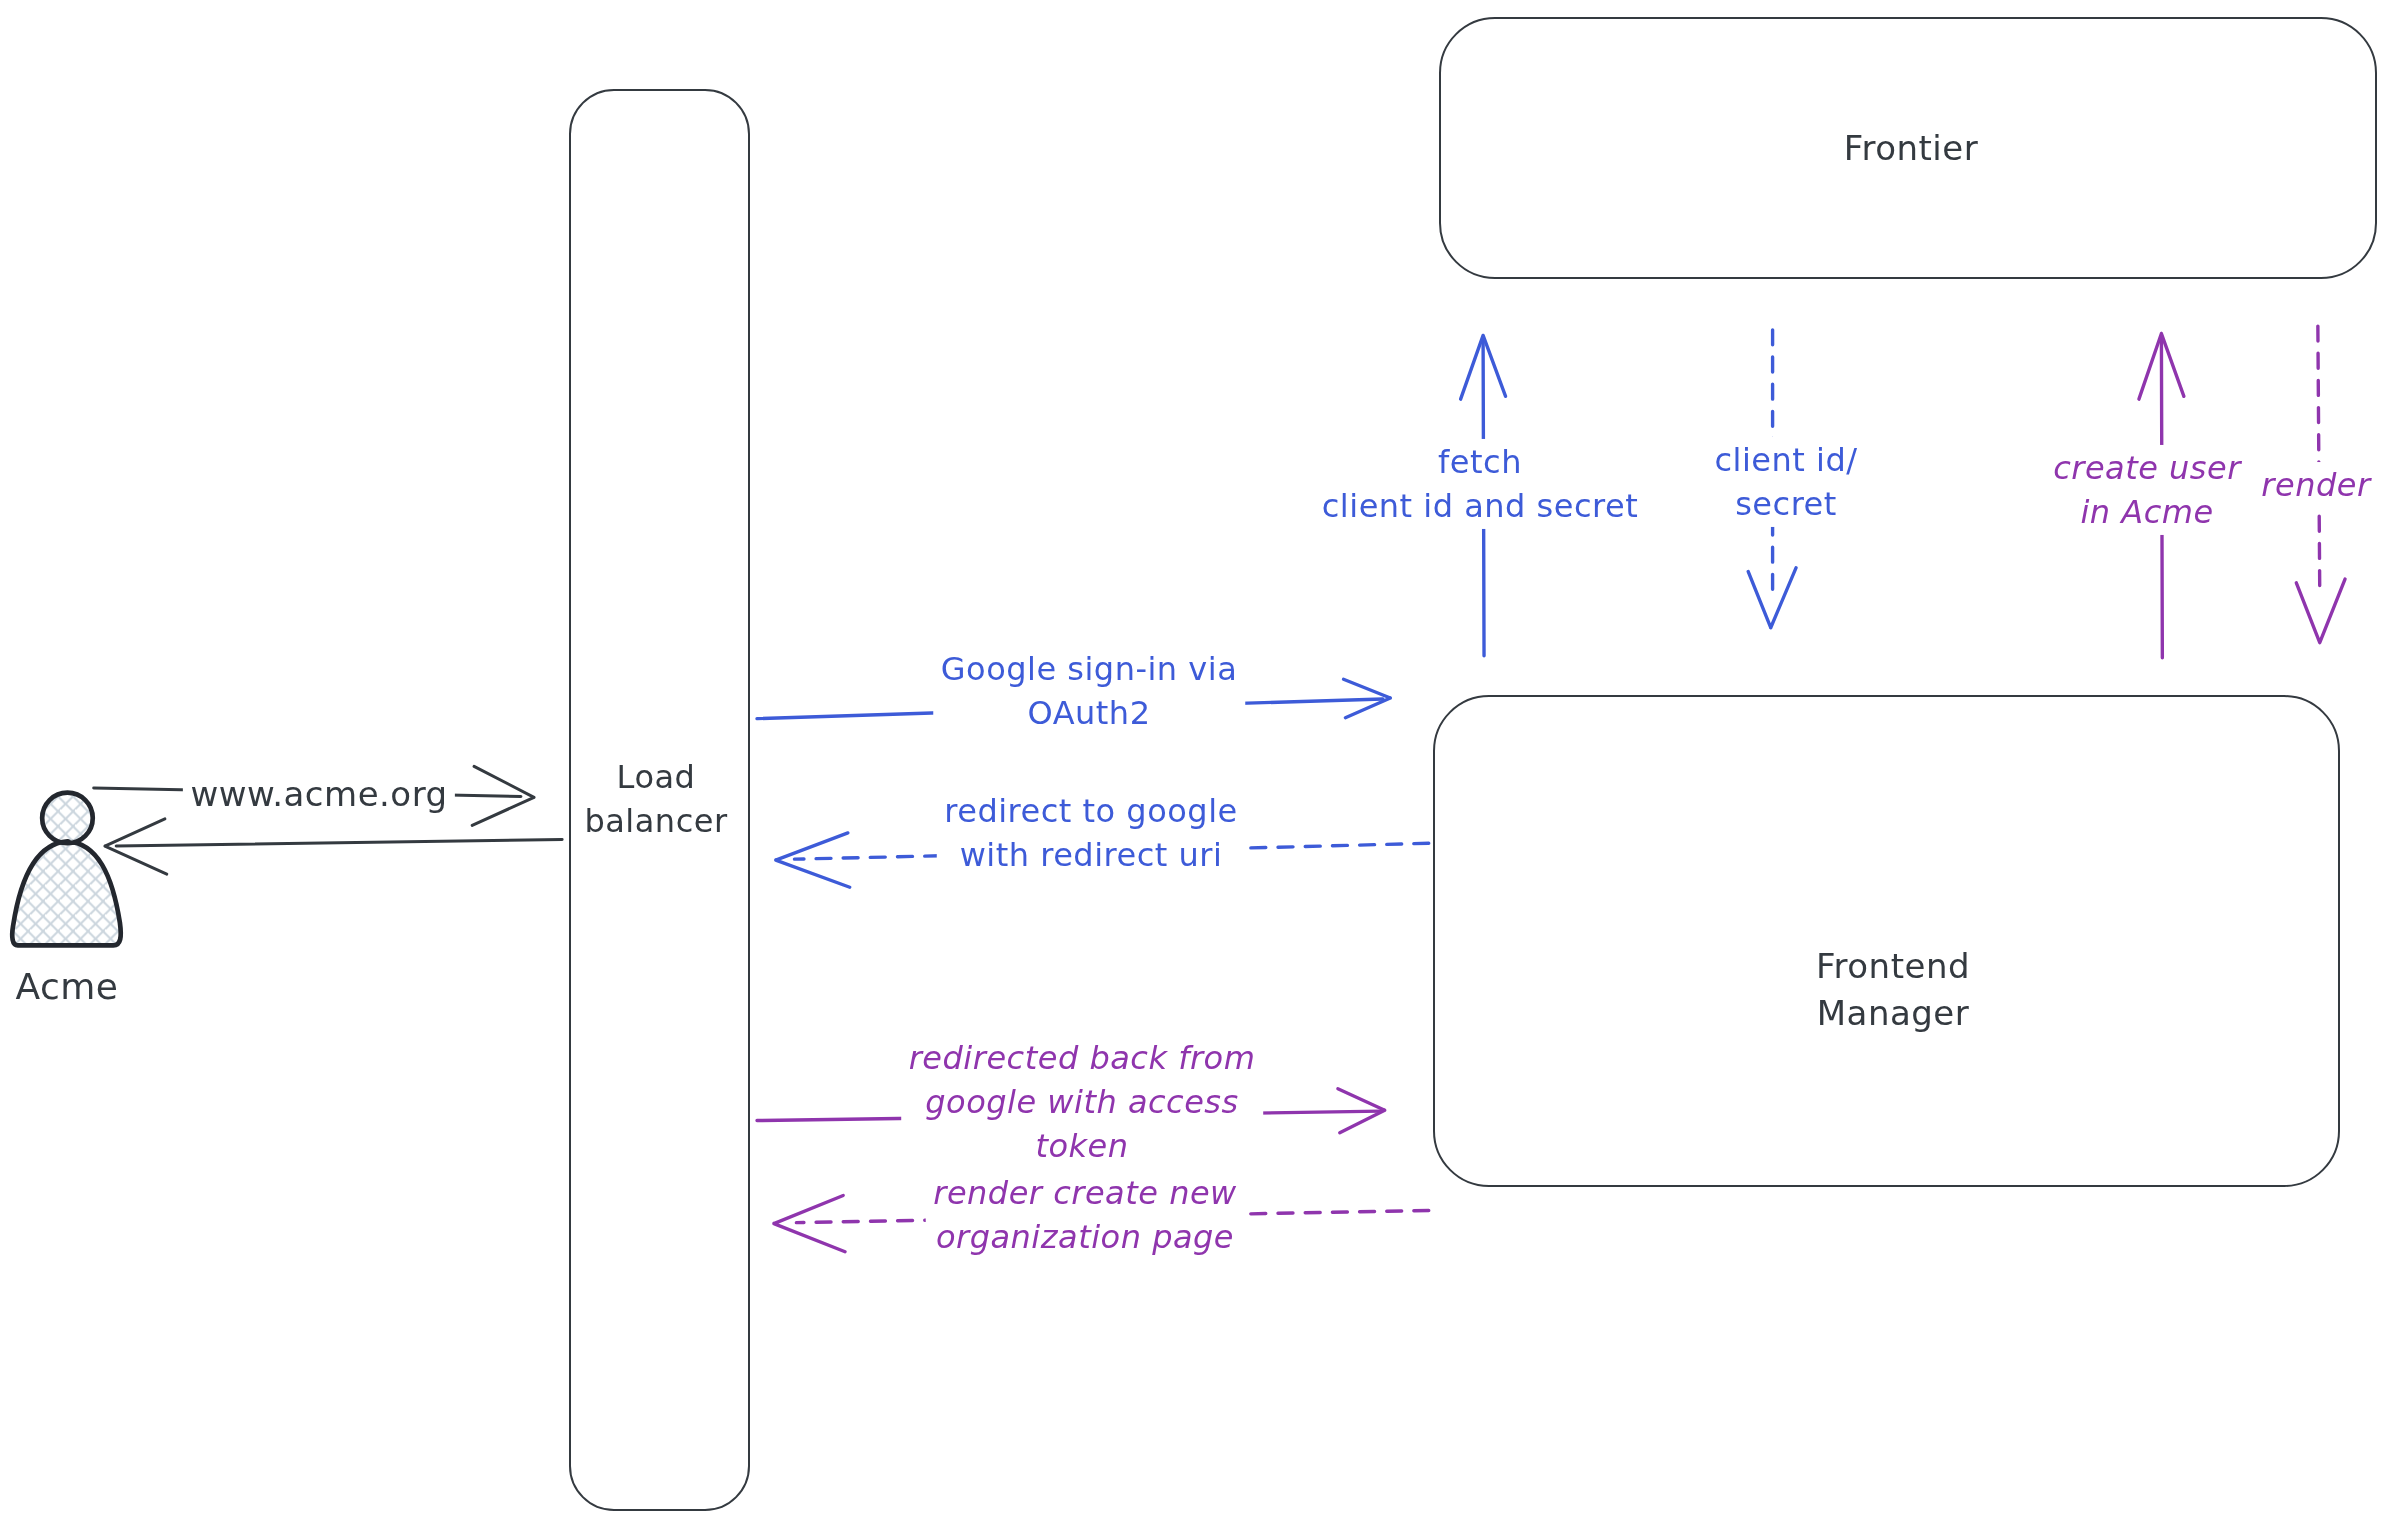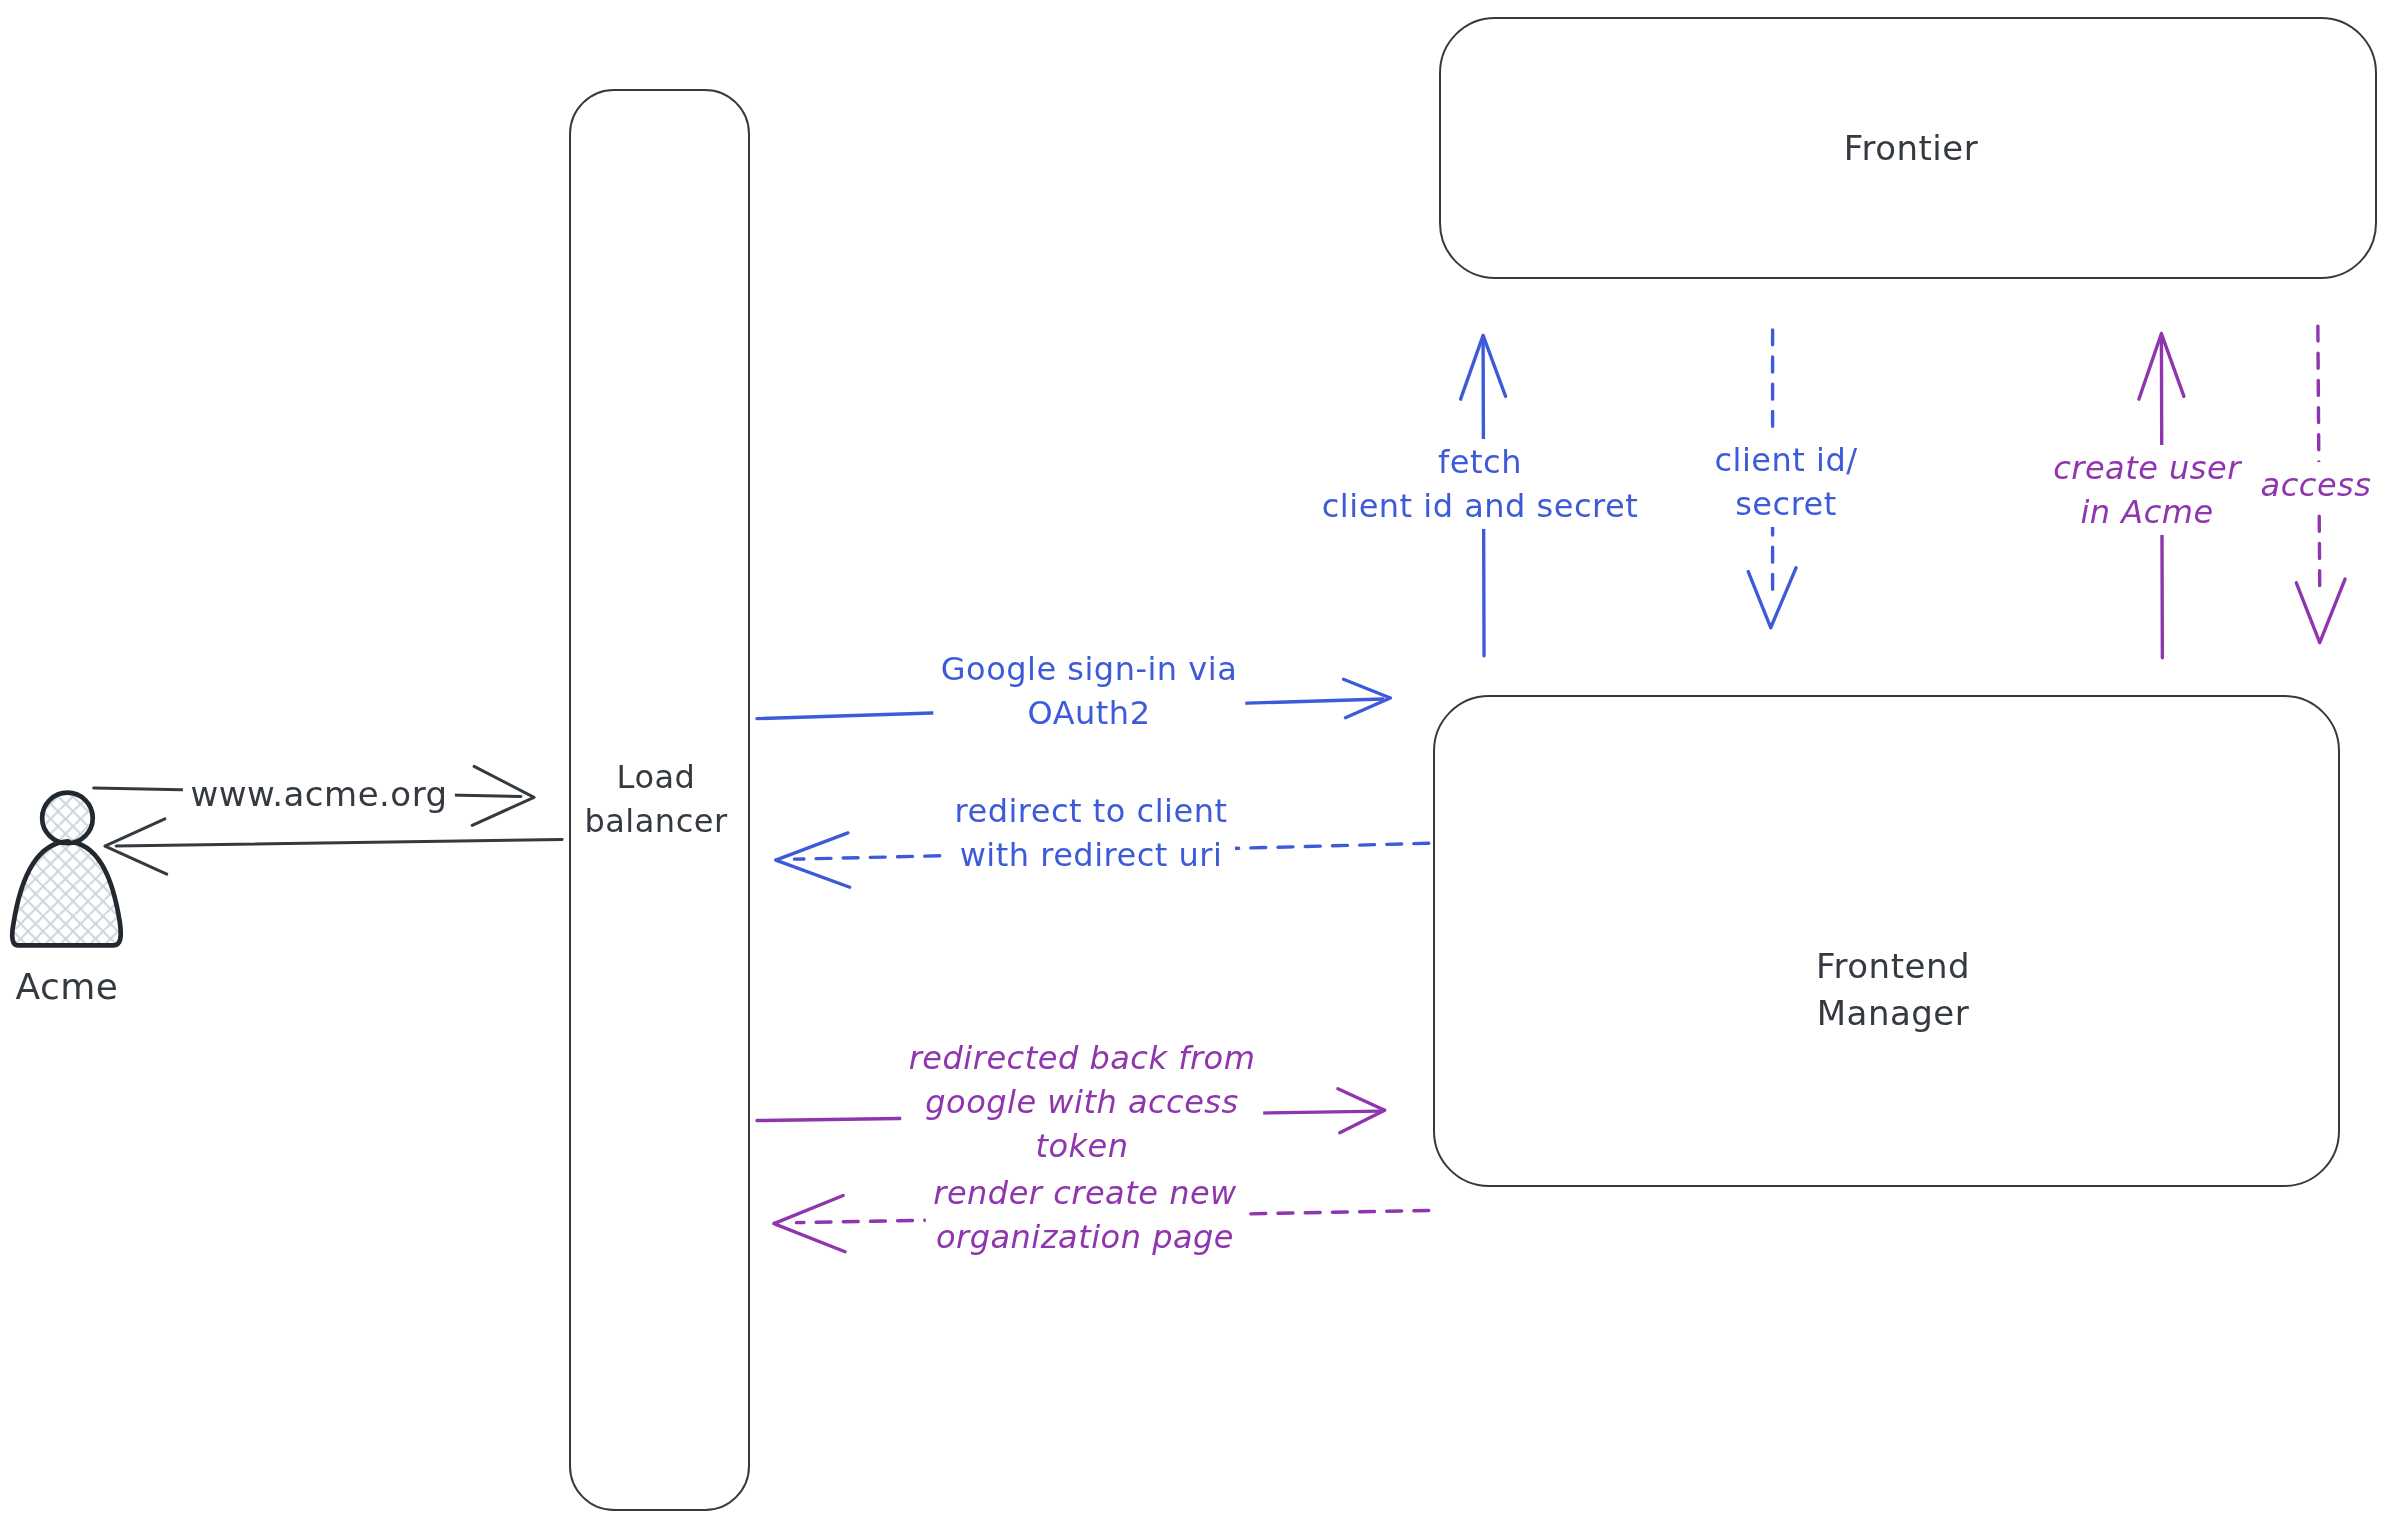--- a/index.html
+++ b/index.html
@@ -129,31 +129,31 @@
   <div class="label fs-node t-ink" style="left:656px; top:799px; font-size:32px;">Load
 balancer</div>
   <div class="label fs-node t-ink" style="left:1911px; top:148px;">Frontier</div>
   <div class="label fs-node t-ink" style="left:1893px; top:990px;">Frontend
 Manager</div>
 
   <div class="label fs-edge t-ink on-line" style="left:319px; top:794px; font-size:34px;">www.acme.org</div>
 
   <div class="label fs-edge t-blue on-line" style="left:1089px; top:691px;">Google sign-in via
 OAuth2</div>
-  <div class="label fs-edge t-blue on-line" style="left:1091px; top:833px;">redirect to client
+  <div class="label fs-edge t-blue on-line" style="left:1091px; top:833px;">redirect to google
 with redirect uri</div>
 
   <div class="label fs-edge t-blue on-line" style="left:1480px; top:484px;">fetch
 client id and secret</div>
   <div class="label fs-edge t-blue on-line" style="left:1774px; top:482px;margin-left:12px;">client id/
 secret</div>
 
   <div class="label fs-edge t-purple on-line" style="left:2147px; top:490px;">create user
 in Acme</div>
-  <div class="label fs-edge t-purple on-line" style="left:2316px; top:485px;">access</div>
+  <div class="label fs-edge t-purple on-line" style="left:2316px; top:485px;">render</div>
 
   <div class="label fs-edge t-purple on-line" style="left:1082px; top:1102px;">redirected back from
 google with access
 token</div>
   <div class="label fs-edge t-purple on-line" style="left:1085px; top:1215px;">render create new
 organization page</div>
 
 </div>
 
 

